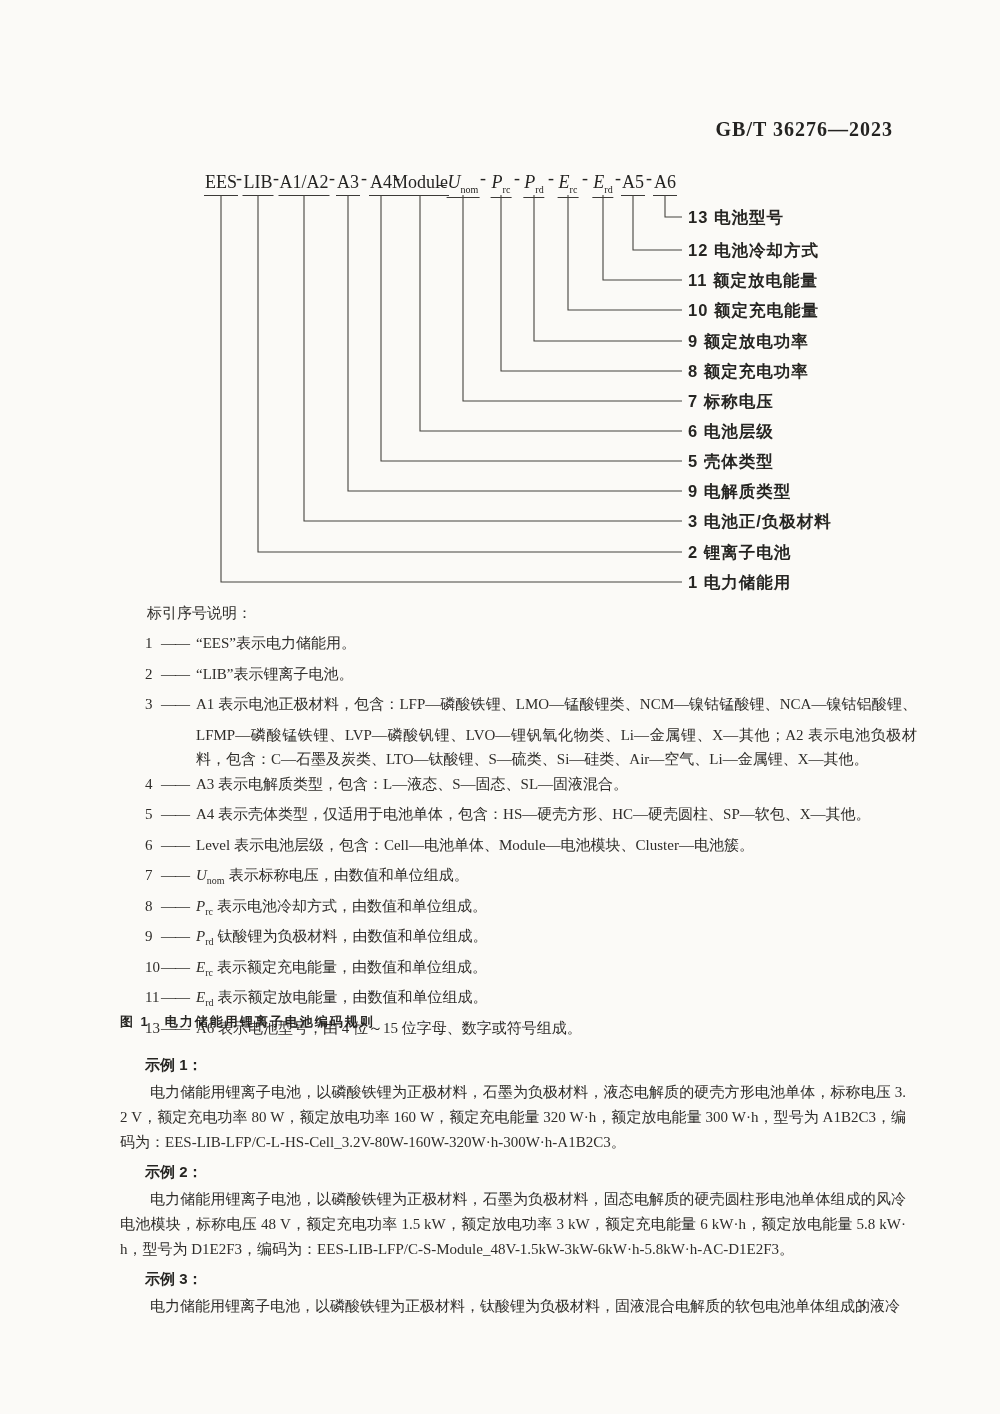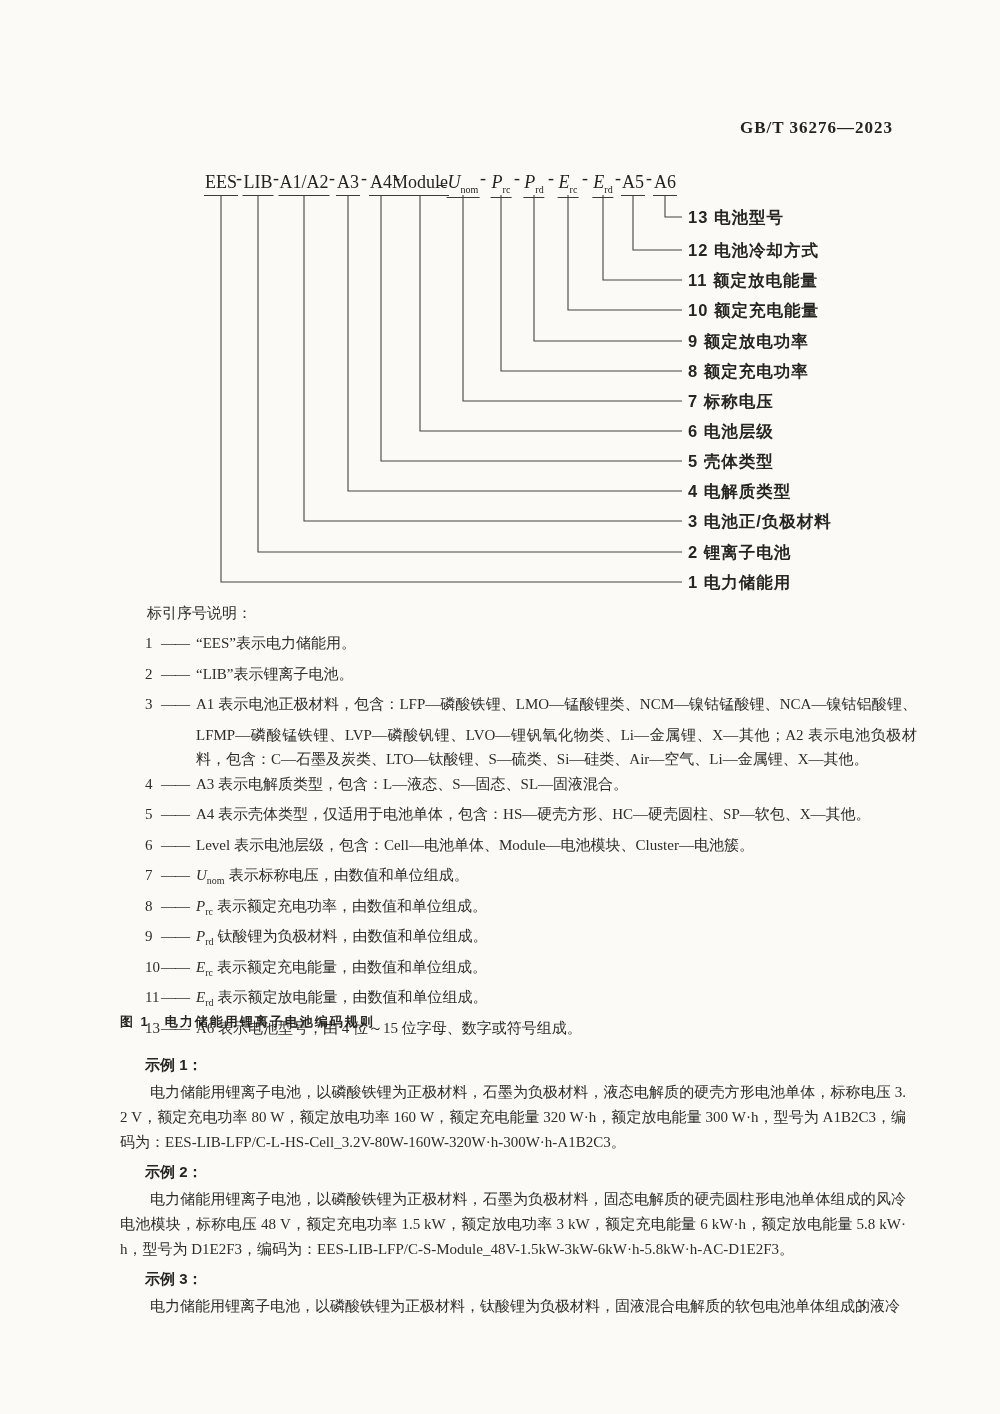--- a/index.html
+++ b/index.html
@@ -5,21 +5,21 @@
   * { margin:0; padding:0; box-sizing:border-box; }
   html,body { background:#e8e8e6; }
   .page {
     position:relative; width:1000px; height:1414px; margin:0 auto;
     background:#fbfaf7; color:#2f2d2a; overflow:hidden;
     font-family:"Liberation Serif","DejaVu Serif",serif;
   }
   
   .std-no {
     position:absolute; top:118px; right:107px;
-    font-size:17px; font-weight:bold; letter-spacing:1px; color:#242321;
+    font-size:20px; font-weight:bold; letter-spacing:1px; color:#242321;
   }
   
   .code-row { position:absolute; left:200px; top:168px; width:520px; height:30px; font-size:18px; color:#242321; }
   .code-part {
     position:absolute; top:4px; transform:translateX(-50%);
     border-bottom:1.2px solid #3c3a37; padding:0 1px 2px 1px; white-space:nowrap;
   }
   .code-part.math { font-style:italic; }
   .code-part sub { font-size:10px; font-style:normal; }
   .code-part sub:empty { display:none; }
@@ -112,35 +112,35 @@
 
   <div class="dlabel" style="top:207px">13 电池型号</div>
   <div class="dlabel" style="top:240px">12 电池冷却方式</div>
   <div class="dlabel" style="top:270px">11 额定放电能量</div>
   <div class="dlabel" style="top:300px">10 额定充电能量</div>
   <div class="dlabel" style="top:331px">9 额定放电功率</div>
   <div class="dlabel" style="top:361px">8 额定充电功率</div>
   <div class="dlabel" style="top:391px">7 标称电压</div>
   <div class="dlabel" style="top:421px">6 电池层级</div>
   <div class="dlabel" style="top:451px">5 壳体类型</div>
-  <div class="dlabel" style="top:481px">4 电解质类型</div>
+  <div class="dlabel" style="top:481px">9 电解质类型</div>
   <div class="dlabel" style="top:511px">3 电池正/负极材料</div>
   <div class="dlabel" style="top:542px">2 锂离子电池</div>
   <div class="dlabel" style="top:572px">1 电力储能用</div>
 
   <div class="notes-heading">标引序号说明：</div>
   <div class="notes">
     <div class="note"><span class="num">1</span><span class="dash">——</span><i class="sym"></i><sub></sub><span class="rest">“EES”表示电力储能用。</span></div>
     <div class="note"><span class="num">2</span><span class="dash">——</span><i class="sym"></i><sub></sub><span class="rest">“LIB”表示锂离子电池。</span></div>
     <div class="note"><span class="num">3</span><span class="dash">——</span><i class="sym"></i><sub></sub><span class="rest">A1 表示电池正极材料，包含：LFP—磷酸铁锂、LMO—锰酸锂类、NCM—镍钴锰酸锂、NCA—镍钴铝酸锂、LFMP—磷酸锰铁锂、LVP—磷酸钒锂、LVO—锂钒氧化物类、Li—金属锂、X—其他；A2 表示电池负极材料，包含：C—石墨及炭类、LTO—钛酸锂、S—硫类、Si—硅类、Air—空气、Li—金属锂、X—其他。</span></div>
     <div class="note"><span class="num">4</span><span class="dash">——</span><i class="sym"></i><sub></sub><span class="rest">A3 表示电解质类型，包含：L—液态、S—固态、SL—固液混合。</span></div>
     <div class="note"><span class="num">5</span><span class="dash">——</span><i class="sym"></i><sub></sub><span class="rest">A4 表示壳体类型，仅适用于电池单体，包含：HS—硬壳方形、HC—硬壳圆柱、SP—软包、X—其他。</span></div>
     <div class="note"><span class="num">6</span><span class="dash">——</span><i class="sym"></i><sub></sub><span class="rest">Level 表示电池层级，包含：Cell—电池单体、Module—电池模块、Cluster—电池簇。</span></div>
     <div class="note"><span class="num">7</span><span class="dash">——</span><i class="sym">U</i><sub>nom</sub><span class="rest">表示标称电压，由数值和单位组成。</span></div>
-    <div class="note"><span class="num">8</span><span class="dash">——</span><i class="sym">P</i><sub>rc</sub><span class="rest">表示额定充电功率，由数值和单位组成。</span></div>
+    <div class="note"><span class="num">8</span><span class="dash">——</span><i class="sym">P</i><sub>rc</sub><span class="rest">表示电池冷却方式，由数值和单位组成。</span></div>
     <div class="note"><span class="num">9</span><span class="dash">——</span><i class="sym">P</i><sub>rd</sub><span class="rest">钛酸锂为负极材料，由数值和单位组成。</span></div>
     <div class="note"><span class="num">10</span><span class="dash">——</span><i class="sym">E</i><sub>rc</sub><span class="rest">表示额定充电能量，由数值和单位组成。</span></div>
     <div class="note"><span class="num">11</span><span class="dash">——</span><i class="sym">E</i><sub>rd</sub><span class="rest">表示额定放电能量，由数值和单位组成。</span></div>
     <div class="note"><span class="num">13</span><span class="dash">——</span><i class="sym"></i><sub></sub><span class="rest">A6 表示电池型号，由 4 位～15 位字母、数字或符号组成。</span></div>
   </div>
 
   <div class="fig-caption">图 1　电力储能用锂离子电池编码规则</div>
 
   <div class="examples">
     <div class="ex-label">示例 1：</div>

